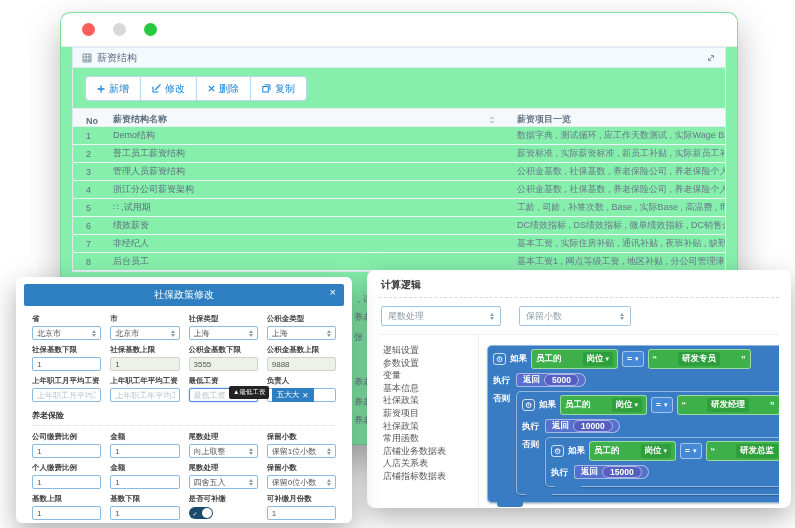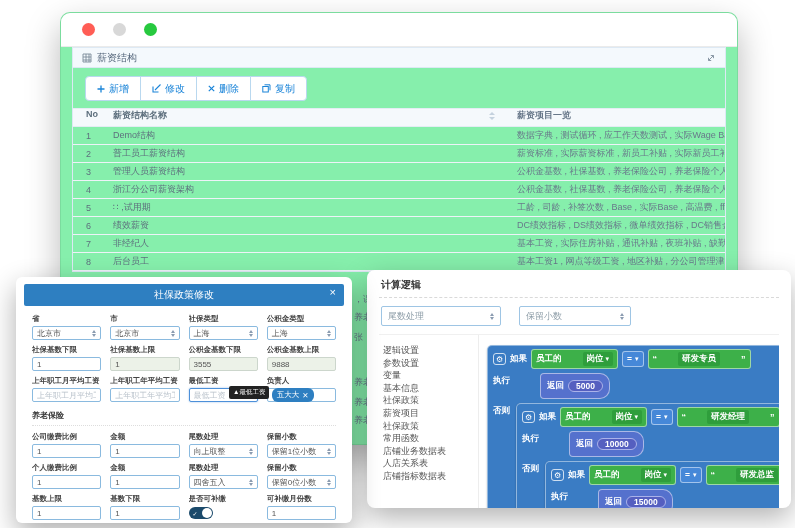--- a/index.html
+++ b/index.html
@@ -26,21 +26,21 @@
   .panel-header .spacer { flex:1; }
   .toolbar { padding:8px 12px 7px 12px; display:flex; }
   .btn-group { display:inline-flex; }
   .tbtn {
     display:inline-flex; align-items:center; gap:4px; height:25px; padding:0 11px;
     background:#fff; border:1px solid #b9d8ef; color:#1a84d8; font-size:10px; margin-left:-1px; cursor:pointer;
   }
   .tbtn:first-child { border-radius:4px 0 0 4px; margin-left:0; }
   .tbtn:last-child { border-radius:0 4px 4px 0; }
 
-  .thead { display:flex; align-items:flex-start; height:19px; background:#f5f9fc; border-top:1px solid #e4edf4; border-bottom:1px solid #e4edf4; font-size:9px; font-weight:bold; color:#3c4f5e; }
+  .thead { display:flex; align-items:flex-end; height:19px; background:#f5f9fc; border-top:1px solid #e4edf4; border-bottom:1px solid #e4edf4; font-size:9px; font-weight:bold; color:#3c4f5e; }
   .trow { display:flex; align-items:center; height:18px; border-bottom:1px solid #eef3f8; font-size:9px; }
   .c-no { width:40px; padding-left:13px; flex:none; color:#5d6f7d; }
   .c-name { width:404px; flex:none; color:#5d6f7d; white-space:nowrap; overflow:hidden; display:flex; align-items:center; }
   .c-items { flex:1; color:#68788a; white-space:nowrap; overflow:hidden; padding-right:4px; }
   .sort-icon { margin-left:auto; margin-right:22px; display:inline-flex; flex-direction:column; gap:2px; }
   .sort-icon i { width:0; height:0; border-left:3px solid transparent; border-right:3px solid transparent; }
   .sort-icon .su { border-bottom:3.5px solid #c5d2de; }
   .sort-icon .sd { border-top:3.5px solid #c5d2de; }
   .fragment { position:absolute; left:293px; width:16px; overflow:hidden; white-space:nowrap; font-size:9px; color:#68788a; }
 
@@ -65,21 +65,21 @@
   input.fctl { outline:none; }
   input.fctl::placeholder { color:#b9c2cb; }
   .fctl.green { background:#ecf2e8; border-color:#ccd6cc; }
   .fctl.focused { border-color:#4d90d9; box-shadow:0 0 2px rgba(77,144,217,.6); }
   .fsel { justify-content:space-between; cursor:pointer; }
   .updown { display:inline-flex; flex-direction:column; gap:1px; }
   .updown i { width:0; height:0; border-left:2.5px solid transparent; border-right:2.5px solid transparent; }
   .updown .uu { border-bottom:3px solid #8a9bb0; }
   .updown .ud { border-top:3px solid #8a9bb0; }
   .tagbox { display:flex; align-items:center; }
-  .tag { display:inline-flex; align-items:center; gap:3px; background:#2e7fc1; color:#fff; font-size:7.5px; border-radius:6px; padding:2px 5px; cursor:pointer; }
+  .tag { display:inline-flex; align-items:center; gap:3px; background:#2e7fc1; color:#fff; font-size:7.5px; border-radius:0; padding:2px 5px; cursor:pointer; }
   .sec-title { font-size:8px; font-weight:bold; color:#333; border-bottom:1px dotted #ddd; padding:3px 0 4px 0; margin-bottom:6px; }
   .switch { width:24px; height:12px; border-radius:7px; background:#1b4a6b; position:relative; cursor:pointer; display:inline-flex; align-items:center; }
   .switch .knob { position:absolute; right:1px; top:1px; width:10px; height:10px; border-radius:50%; background:#fff; }
   .switch .onmark { color:#fff; font-size:6px; margin-left:4px; }
   .tooltip {
     position:absolute; left:213px; top:109px; background:#222; color:#fff; font-size:6.5px;
     padding:2px 4px; border-radius:2px; white-space:nowrap; z-index:5;
   }
 
   
@@ -106,21 +106,21 @@
   .bhead { display:flex; align-items:center; gap:4px; white-space:nowrap; }
   .brow { display:flex; align-items:flex-start; gap:6px; margin-top:4px; white-space:nowrap; }
   .bkw { color:#fff; font-size:8.5px; font-weight:bold; padding-top:2px; }
   .gearbox { display:inline-flex; align-items:center; justify-content:center; width:13px; height:12px; border:1px solid rgba(255,255,255,.75); border-radius:3px; color:#fff; font-size:8px; cursor:pointer; }
   .bpiece { display:inline-flex; align-items:center; gap:3px; border-radius:3px; padding:2px 4px; font-size:8.5px; font-weight:bold; color:#fff; border:1px solid rgba(255,255,255,.5); }
   .bpiece.green { background:#3db049;gap:21px; }
   .bpiece.blue2 { background:#4688d8; }
   .chip { background:#2f9e3c; border-radius:2px; padding:1px 4px; display:inline-flex; align-items:center; gap:2px; cursor:pointer; }
   .dd { font-size:7px; }
   .q { font-size:9px; }
-  .bret { display:inline-flex; align-items:center; gap:4px; background:#5571cd; border:1px solid rgba(255,255,255,.5); border-radius:4px 10px 10px 4px; padding:6px 6px; color:#fff; font-size:8.5px; font-weight:bold;margin-left:24px; }
+  .bret { display:inline-flex; align-items:center; gap:4px; background:#5571cd; border:1px solid rgba(255,255,255,.5); border-radius:4px 10px 10px 4px; padding:0 6px; color:#fff; font-size:8.5px; font-weight:bold; }
   .bnum { background:#555fc0; border:1px solid #aab2ea; border-radius:8px; padding:0 7px; font-size:8.5px; color:#fff; }
 
   svg { display:block; }
 </style>
 </head>
 <body>
 
 <div class="main-window">
   <div class="titlebar">
     <span class="dot" style="background:#ff5d55;"></span>

